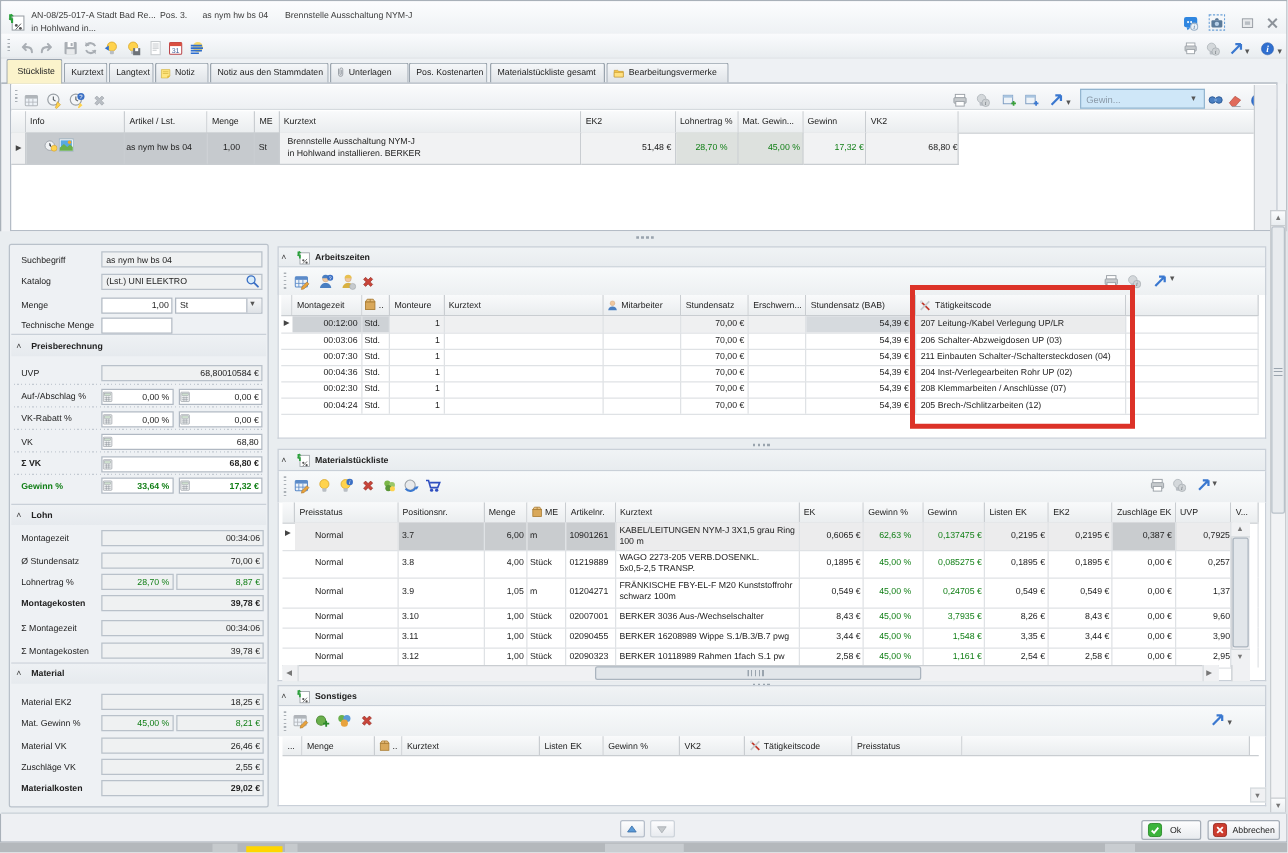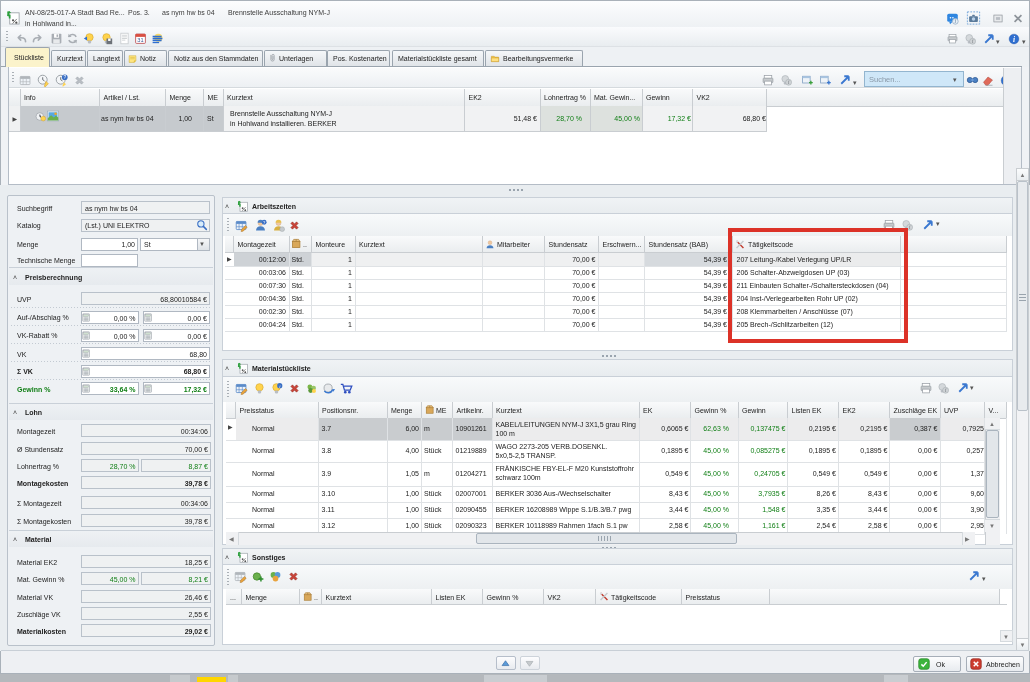--- a/index.html
+++ b/index.html
@@ -188,21 +188,21 @@
 <svg style="position:absolute;left:819px;top:74px;" width="13" height="12" viewBox="0 0 16 16">
     <rect x="1.5" y="3" width="10" height="9" fill="#eef3f8" stroke="#7a9ac0"></rect>
     <rect x="1.5" y="3" width="10" height="2.5" fill="#a8c4e0"></rect>
     <path d="M12.5 9v5M10 11.5h5" stroke="#3a78d0" stroke-width="1.8"></path>
   </svg>
 <svg style="position:absolute;left:839px;top:74px;" width="12" height="12" viewBox="0 0 16 16">
     <path d="M3 13L13 3M13 3h-6M13 3v6" stroke="#3a78d0" stroke-width="2.4" fill="none"></path>
   </svg>
 <div class="t" style="left:853px;top:78px;color:#555">▾</div>
 <div style="left:864px;top:71px;width:100px;height:16px;background:#cfe7f8;border:1px solid #93b5cf"></div>
-<div class="t" style="left:869px;top:75px;color:#8a99a8;font-size:7.5px">Suchen...</div>
+<div class="t" style="left:869px;top:75px;color:#8a99a8;font-size:7.5px">Gewin...</div>
 <div class="t" style="left:953px;top:75px;color:#555">▾</div>
 <svg style="position:absolute;left:966px;top:74px;" width="13" height="12" viewBox="0 0 16 16">
     <circle cx="4.5" cy="8" r="3.5" fill="#4a7fc1" stroke="#2c5a96"></circle>
     <circle cx="11.5" cy="8" r="3.5" fill="#4a7fc1" stroke="#2c5a96"></circle>
     <rect x="6.5" y="6.5" width="3" height="3" fill="#6a9ad6"></rect>
   </svg>
 <svg style="position:absolute;left:982px;top:74px;" width="12" height="12" viewBox="0 0 16 16">
     <path d="M2 11l6-7 6 4-6 7H5z" fill="#e06a5a" stroke="#a83a2c" stroke-width=".6"></path>
     <path d="M5 15h9" stroke="#9aa0a6"></path>
   </svg>

